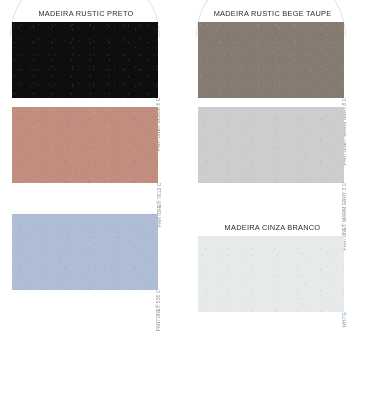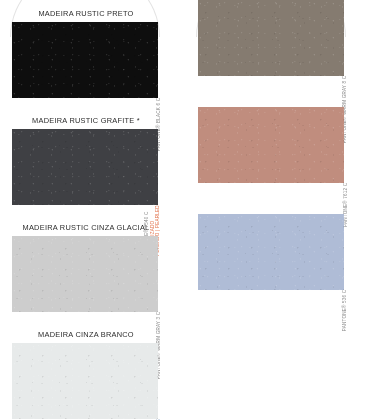--- a/index.html
+++ b/index.html
@@ -137,49 +137,40 @@
       <div class="swatch-title">MADEIRA RUSTIC PRETO</div>
       <div class="swatch-row">
         <div class="swatch" style="background:#0e0e0e"></div>
         <div class="pantone">
           <div class="pantone-text">PANTONE® BLACK 6 C</div>
         </div>
       </div>
     </div>
 
     <div class="cell">
+      <div class="swatch-title">MADEIRA RUSTIC BEGE TAUPE</div>
       <div class="swatch-row">
         <div class="swatch" style="background:#857b70"></div>
         <div class="pantone">
           <div class="pantone-text">PANTONE® WARM GRAY 8 C</div>
         </div>
       </div>
     </div>
 
-    <div class="cell">
-      <div class="swatch-title">MADEIRA RUSTIC GRAFITE *</div>
-      <div class="swatch-row">
-        <div class="swatch" style="background:#3f4044"></div>
-        <div class="pantone">
-          <div class="pantone-text"><span>PANTONE® 7540 C</span><span class="note">* PEROLIZADO</span><span class="note">PERLADO | PEARLED</span></div>
-        </div>
-      </div>
-    </div>
 
     <div class="cell">
       <div class="swatch-row">
         <div class="swatch" style="background:#c08d7e"></div>
         <div class="pantone">
           <div class="pantone-text">PANTONE® 7612 C</div>
         </div>
       </div>
     </div>
 
     <div class="cell">
-      <div class="swatch-title">MADEIRA RUSTIC CINZA GLACIAL</div>
       <div class="swatch-row">
         <div class="swatch" style="background:#cdcdcd"></div>
         <div class="pantone">
           <div class="pantone-text">PANTONE® WARM GRAY 3 C</div>
         </div>
       </div>
     </div>
 
     <div class="cell">
       <div class="swatch-row">

